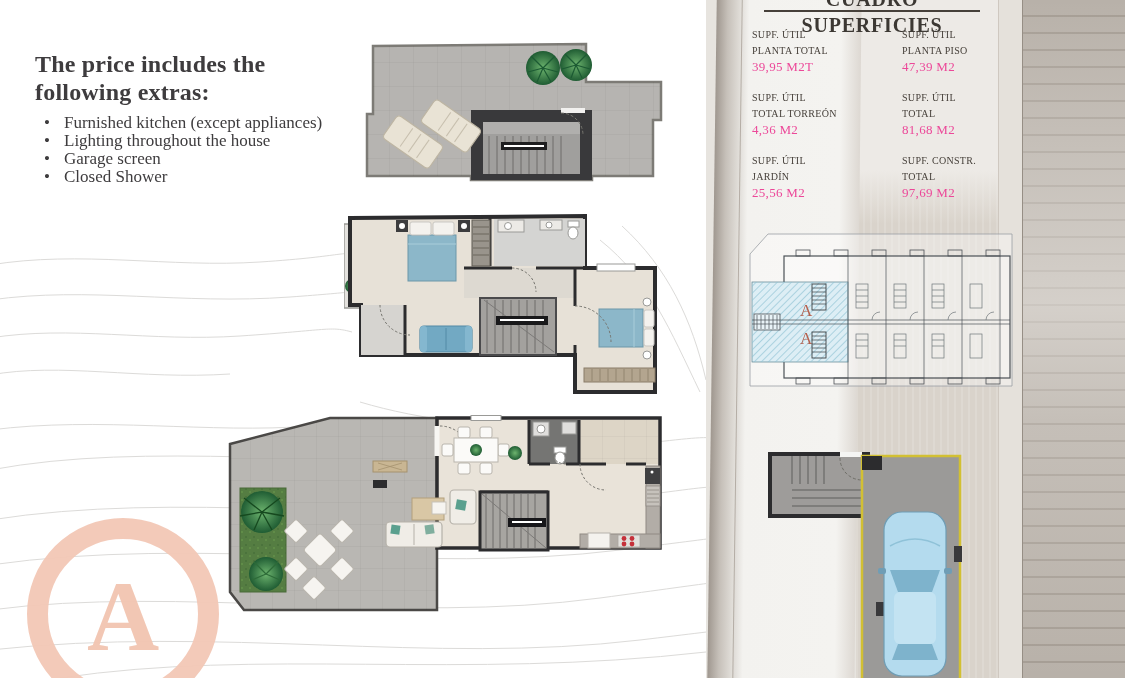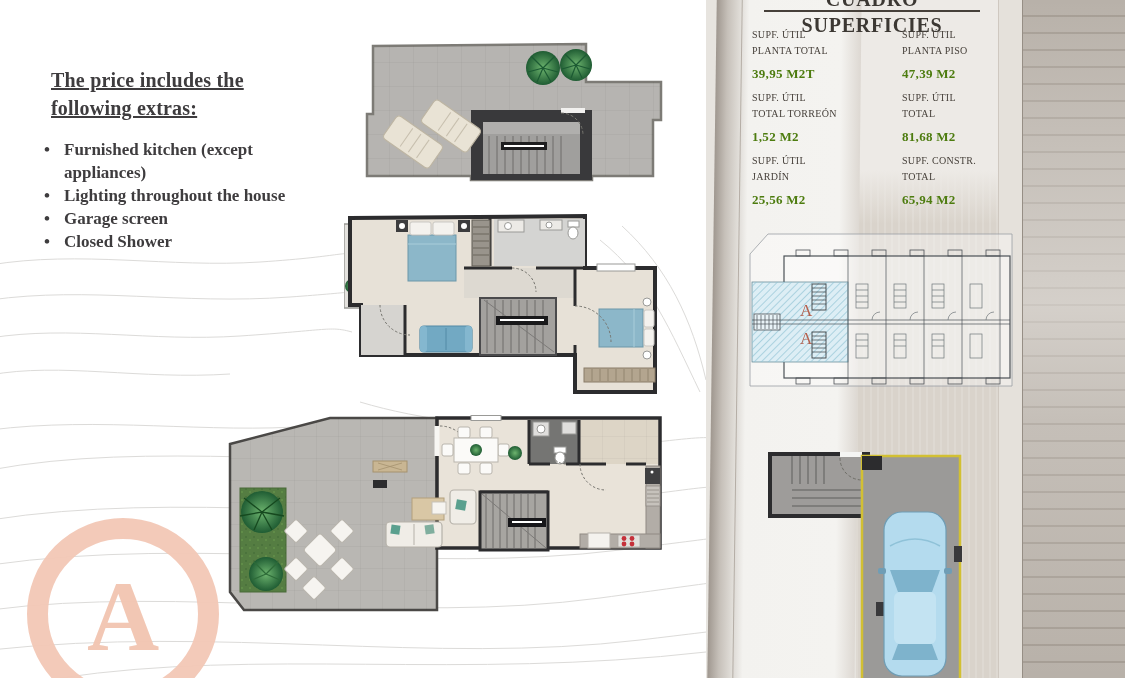--- a/index.html
+++ b/index.html
@@ -10,23 +10,23 @@
   .contours{position:absolute;left:0;top:0;z-index:1;}
 
   
   .watermark{position:absolute;left:27px;top:518px;width:150px;height:150px;
              border:21px solid rgba(242,199,181,.95);border-radius:50%;z-index:2;}
   .watermark span{position:absolute;left:0;top:8px;width:150px;text-align:center;
              font-size:100px;font-weight:bold;color:rgba(242,197,178,.97);line-height:140px;}
 
   
   .extras{position:absolute;left:35px;top:50px;width:305px;z-index:3;color:#3e3c3e;}
-  .extras h1{margin:16px;font-size:20px;line-height:28px;font-weight:bold;letter-spacing:.2px;width:250px;text-decoration:underline;}
+  .extras h1{margin:0;font-size:24px;line-height:28px;font-weight:bold;letter-spacing:.2px;width:250px;}
   .extras ul{margin:8px 0 0 0;padding:0;list-style:none;}
-  .extras li{position:relative;padding-left:29px;font-size:17px;line-height:23px;font-weight:bold;width:270px;}
+  .extras li{position:relative;padding-left:29px;font-size:17px;line-height:18px;font-weight:normal;width:270px;}
   .extras li:before{content:"\2022";position:absolute;left:9px;top:0;font-size:17px;}
 
   
   .panel{position:absolute;left:706px;top:0;width:419px;height:678px;background:#e7e4df;overflow:hidden;z-index:2;}
   .edge-strip{position:absolute;left:6px;top:-4px;width:25px;height:690px;
       background:linear-gradient(90deg,#9f978f,#c6c0b9 45%,#e3e0db);border-right:1px solid #b5aea6;transform:skewX(-.8deg);}
   .road{position:absolute;left:28px;top:-4px;width:124px;height:690px;transform:skewX(-.6deg);
       background:linear-gradient(90deg,#d8d4cf 0,#f3f2ef 12px,#f4f3f0 104px,#ddd8d2 124px);}
   .mid-band{position:absolute;left:150px;top:0;width:166px;height:678px;background:#d9d3cb;}
   .mid-band:after{content:"";position:absolute;inset:0;
@@ -39,21 +39,21 @@
   .top-wash{position:absolute;left:24px;top:0;width:268px;height:224px;
       background:linear-gradient(180deg,#edeae6 76%,rgba(237,234,230,0));}
 
   
   .sup-title{position:absolute;left:764px;top:-14px;width:216px;height:24px;line-height:26px;
       text-align:center;font-size:20px;font-weight:bold;letter-spacing:.8px;color:#3c3833;
       border-bottom:2px solid #46403a;z-index:4;}
   .sup-table{position:absolute;left:752px;top:27px;display:grid;grid-template-columns:150px 122px;
       grid-auto-rows:63px;z-index:4;}
   .sup-l1{font-size:10px;line-height:15.5px;letter-spacing:.3px;color:#47413b;}
-  .sup-val{font-size:13px;line-height:16px;letter-spacing:.3px;color:#4d7c0f;margin-top:8px;font-weight:bold;}
+  .sup-val{font-size:13px;line-height:16px;letter-spacing:.3px;color:#ec4899;margin-top:1px;}
 
   .plan-svg{position:absolute;z-index:3;}
   .panel-svg{position:absolute;z-index:4;}
 </style>
 </head>
 <body>
 
 <div class="page">
 
   <svg class="contours" width="1125" height="678">
@@ -442,36 +442,36 @@
       <div class="sup-val">39,95 M2T</div>
     </div>
     <div class="sup-cell">
       <div class="sup-l1">SUPF. ÚTIL</div>
       <div class="sup-l1">PLANTA PISO</div>
       <div class="sup-val">47,39 M2</div>
     </div>
     <div class="sup-cell">
       <div class="sup-l1">SUPF. ÚTIL</div>
       <div class="sup-l1">TOTAL TORREÓN</div>
-      <div class="sup-val">1,52 M2</div>
+      <div class="sup-val">4,36 M2</div>
     </div>
     <div class="sup-cell">
       <div class="sup-l1">SUPF. ÚTIL</div>
       <div class="sup-l1">TOTAL</div>
       <div class="sup-val">81,68 M2</div>
     </div>
     <div class="sup-cell">
       <div class="sup-l1">SUPF. ÚTIL</div>
       <div class="sup-l1">JARDÍN</div>
       <div class="sup-val">25,56 M2</div>
     </div>
     <div class="sup-cell">
       <div class="sup-l1">SUPF. CONSTR.</div>
       <div class="sup-l1">TOTAL</div>
-      <div class="sup-val">65,94 M2</div>
+      <div class="sup-val">97,69 M2</div>
     </div>
   </div>
 
   <svg class="panel-svg" style="left:748px;top:226px;" width="268" height="170">
     <defs>
       <pattern id="hatchP" width="5" height="5" patternUnits="userSpaceOnUse" patternTransform="rotate(45)">
         <line x1="0" y1="0" x2="0" y2="5" stroke="#8fc3d4" stroke-width="1.3"></line>
       </pattern>
     </defs>
     <path d="M2,28 L20,8 L264,8 L264,160 L2,160 Z" fill="rgba(255,255,255,0.35)" stroke="#9aa0a4" stroke-width="0.8"></path>

